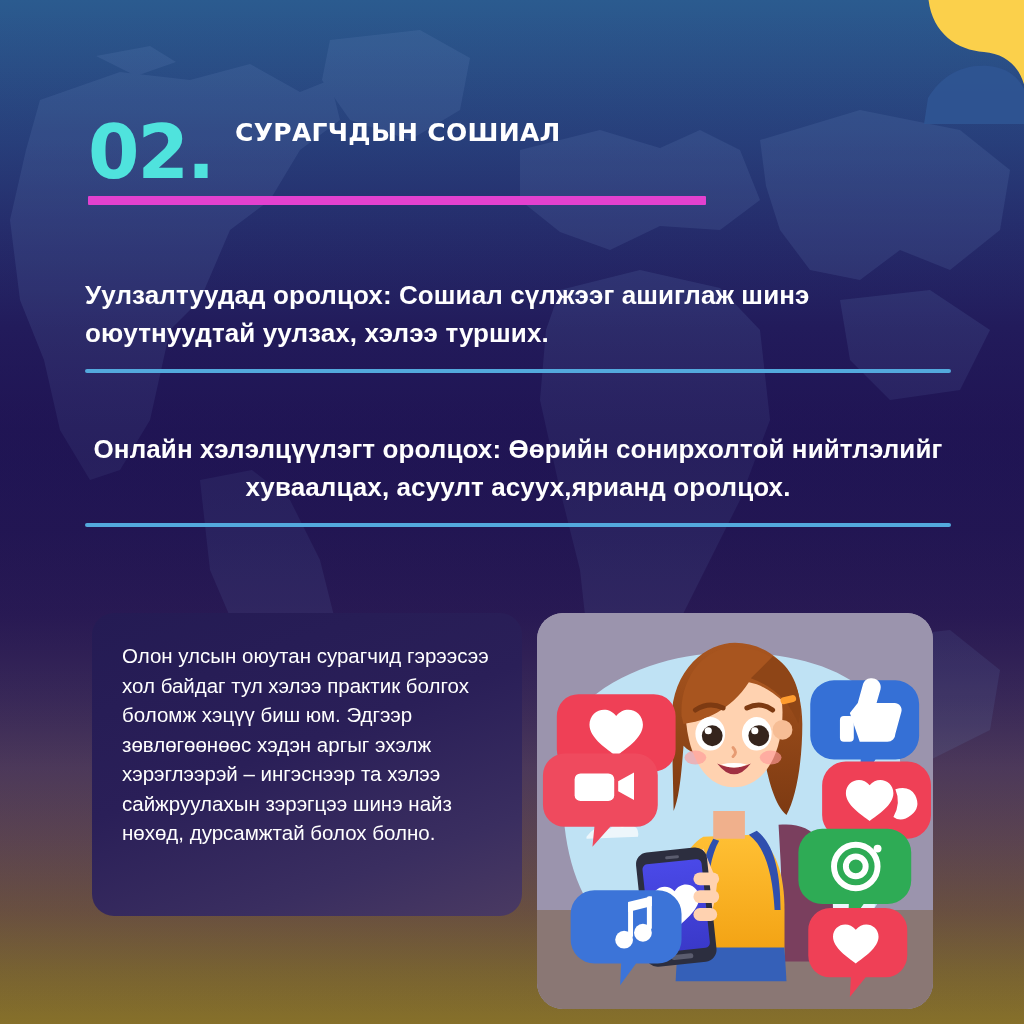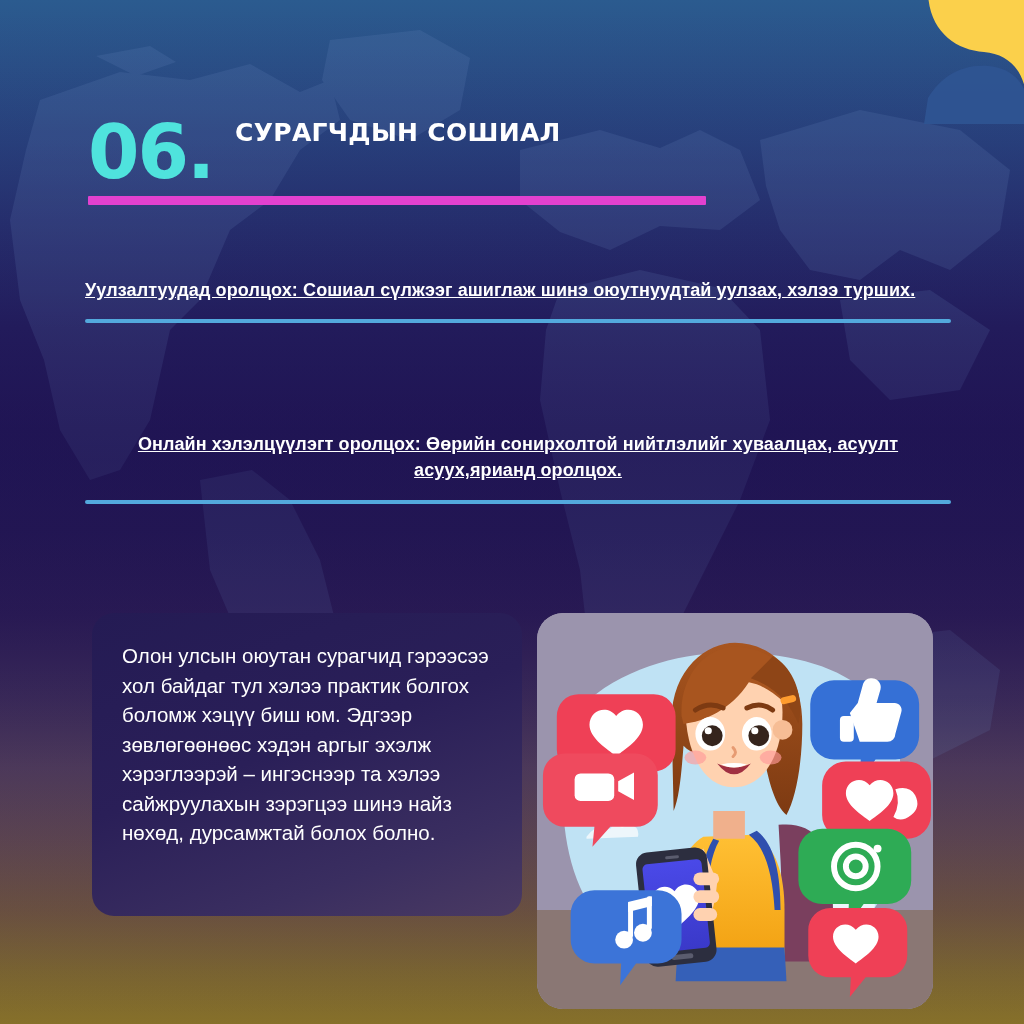--- a/index.html
+++ b/index.html
@@ -109,25 +109,24 @@
   }
 
   
   .body-block {
     position: absolute;
     left: 85px;
     width: 866px;
   }
   .para {
     color: #ffffff;
-    font-size: 18px;
+    font-size: 26px;
     line-height: 1.46;
     font-weight: 600;
     letter-spacing: 0.1px;
-    text-decoration: underline;
   }
   .para-rule {
     margin-top: 16px;
     height: 4px;
     width: 100%;
     background: #53a9dd;
     border-radius: 2px;
   }
   #para-1 { top: 277px; }
   #para-2 { top: 431px; text-align: center; }
@@ -204,21 +203,21 @@
 
   <div class="corner-blob">
     <svg viewBox="0 0 160 130" aria-hidden="true">
       <path d="M60 0 C62 38 88 56 116 58 C140 60 156 76 158 102 L160 130 L160 0 Z" fill="#fbd04b"></path>
       <path d="M160 130 L160 108 C156 86 142 74 120 72 C92 70 72 84 60 104 L56 130 Z" fill="#2f5593" opacity="0.92"></path>
     </svg>
   </div>
 
   <div class="header">
     <div class="header-row">
-      <div class="step-number">06.</div>
+      <div class="step-number">02.</div>
       <div>
         <div class="header-title">СУРАГЧДЫН СОШИАЛ</div>
       </div>
     </div>
     <div class="header-rule"></div>
   </div>
 
   <div class="body-block" id="para-1">
     <div class="para">Уулзалтуудад оролцох: Сошиал сүлжээг ашиглаж шинэ оюутнуудтай уулзах, хэлээ турших.</div>
     <div class="para-rule"></div>

